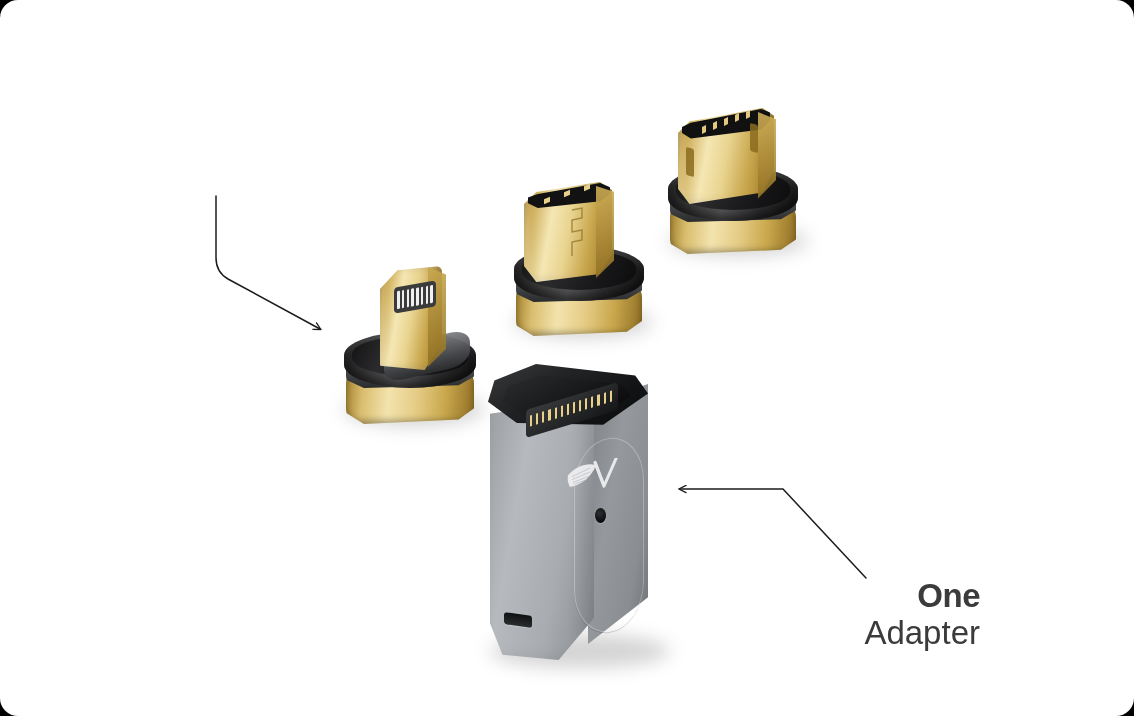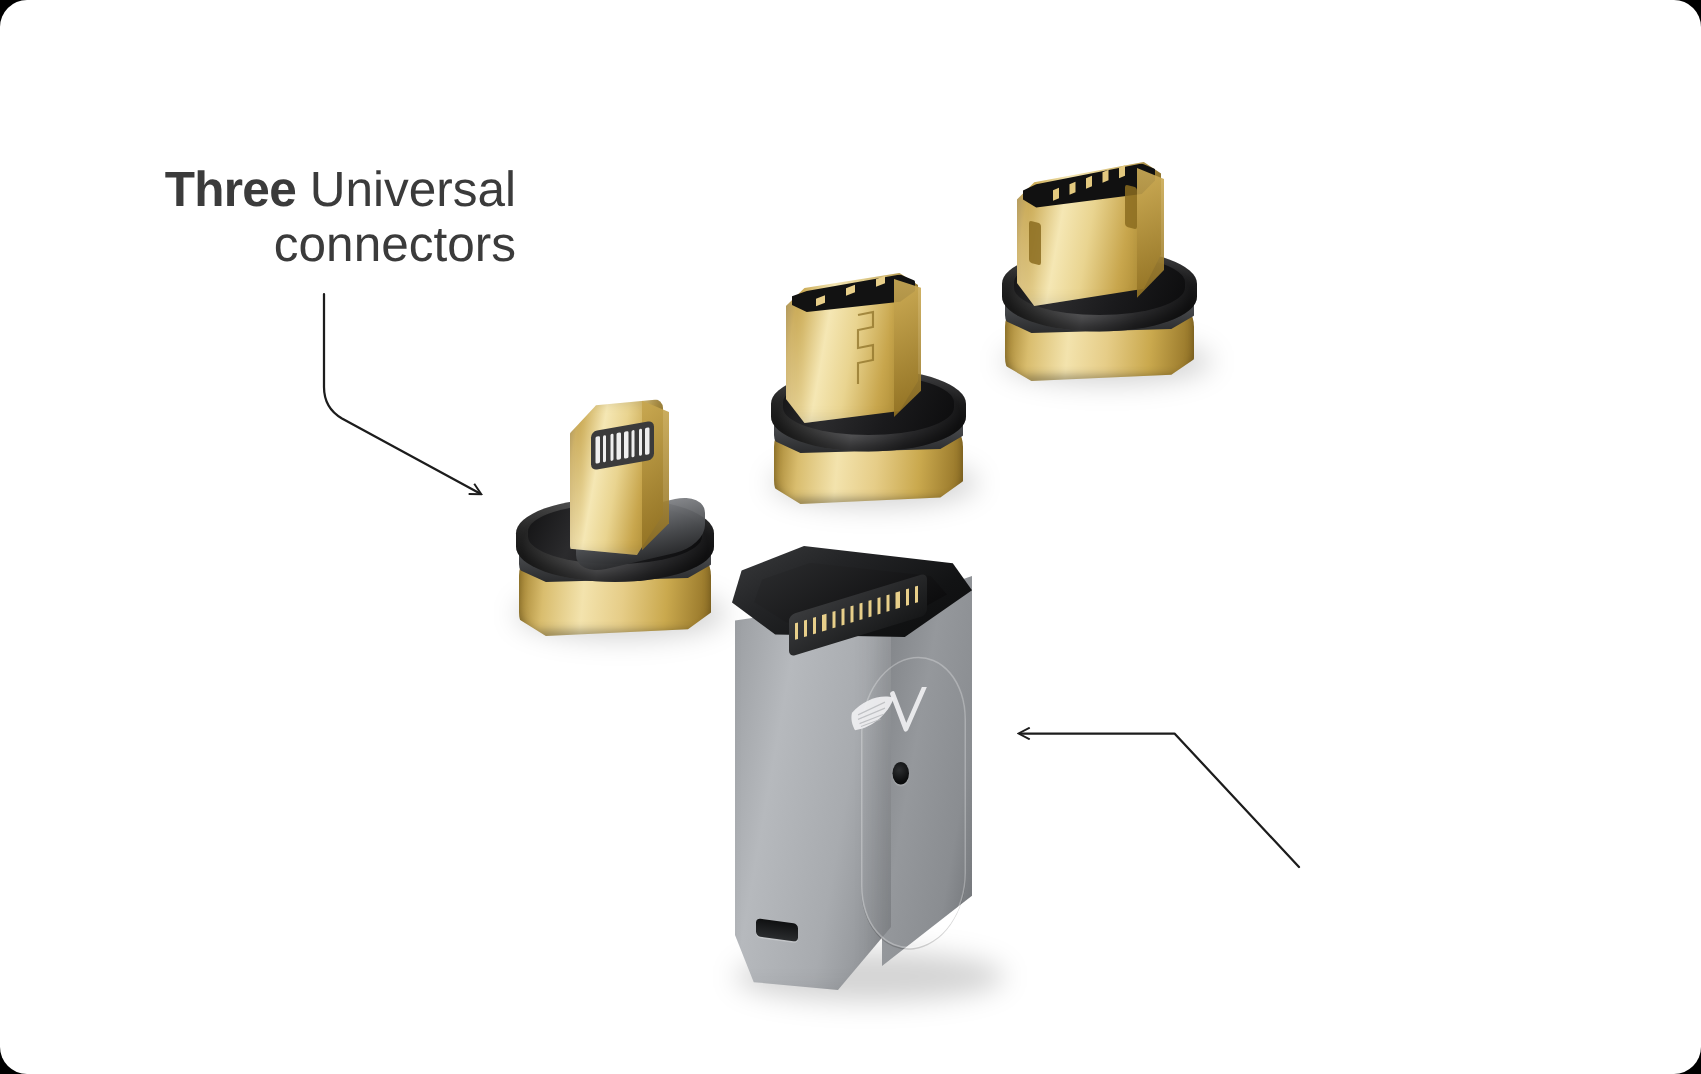--- a/index.html
+++ b/index.html
@@ -74,25 +74,25 @@
       <marker id="ah2" markerWidth="9" markerHeight="9" refX="7" refY="4.5" orient="auto" markerUnits="userSpaceOnUse">
         <path d="M0.5,0.6 L8,4.5 L0.5,8.4" fill="none" stroke="#1c1c1c" stroke-width="1.3"></path>
       </marker>
     </defs>
 
     <path d="M 216 196 L 216 258 Q 216 272 228 279 L 320 329" fill="none" stroke="#1c1c1c" stroke-width="1.5" stroke-linecap="round" marker-end="url(#ah)"></path>
 
     <path d="M 866 578 L 783 489 L 680 489" fill="none" stroke="#1c1c1c" stroke-width="1.5" stroke-linecap="round" stroke-linejoin="round" marker-end="url(#ah2)"></path>
   </svg>
 
-  <div class="label" id="label-three">
-    <span class="bold">Three</span><span class="reg"> Universal</span>
-    <span class="l2 reg">connectors</span>
-  </div>
-
+
+  <div class="label" id="label-one">
+    <span class="bold">One</span>
+    <span class="l2 reg">Adapter</span>
+  </div>
 
   <div class="plug" style="left:332px;top:258px;width:160px;height:180px;">
     <div class="obj-shadow" style="left:12px;top:134px;width:140px;height:34px;"></div>
 
     <div class="skirt" style="left:14px;top:110px;width:128px;height:56px;
                 clip-path:polygon(0% 18%,10% 3%,86% 0%,100% 14%,100% 72%,88% 92%,14% 100%,0% 80%);"></div>
 
     <div class="capband" style="left:14px;top:96px;width:128px;height:34px;
                 clip-path:polygon(0% 26%,10% 6%,86% 0%,100% 20%,100% 66%,88% 92%,14% 100%,0% 76%);
                 border-radius:16px/12px;"></div>

